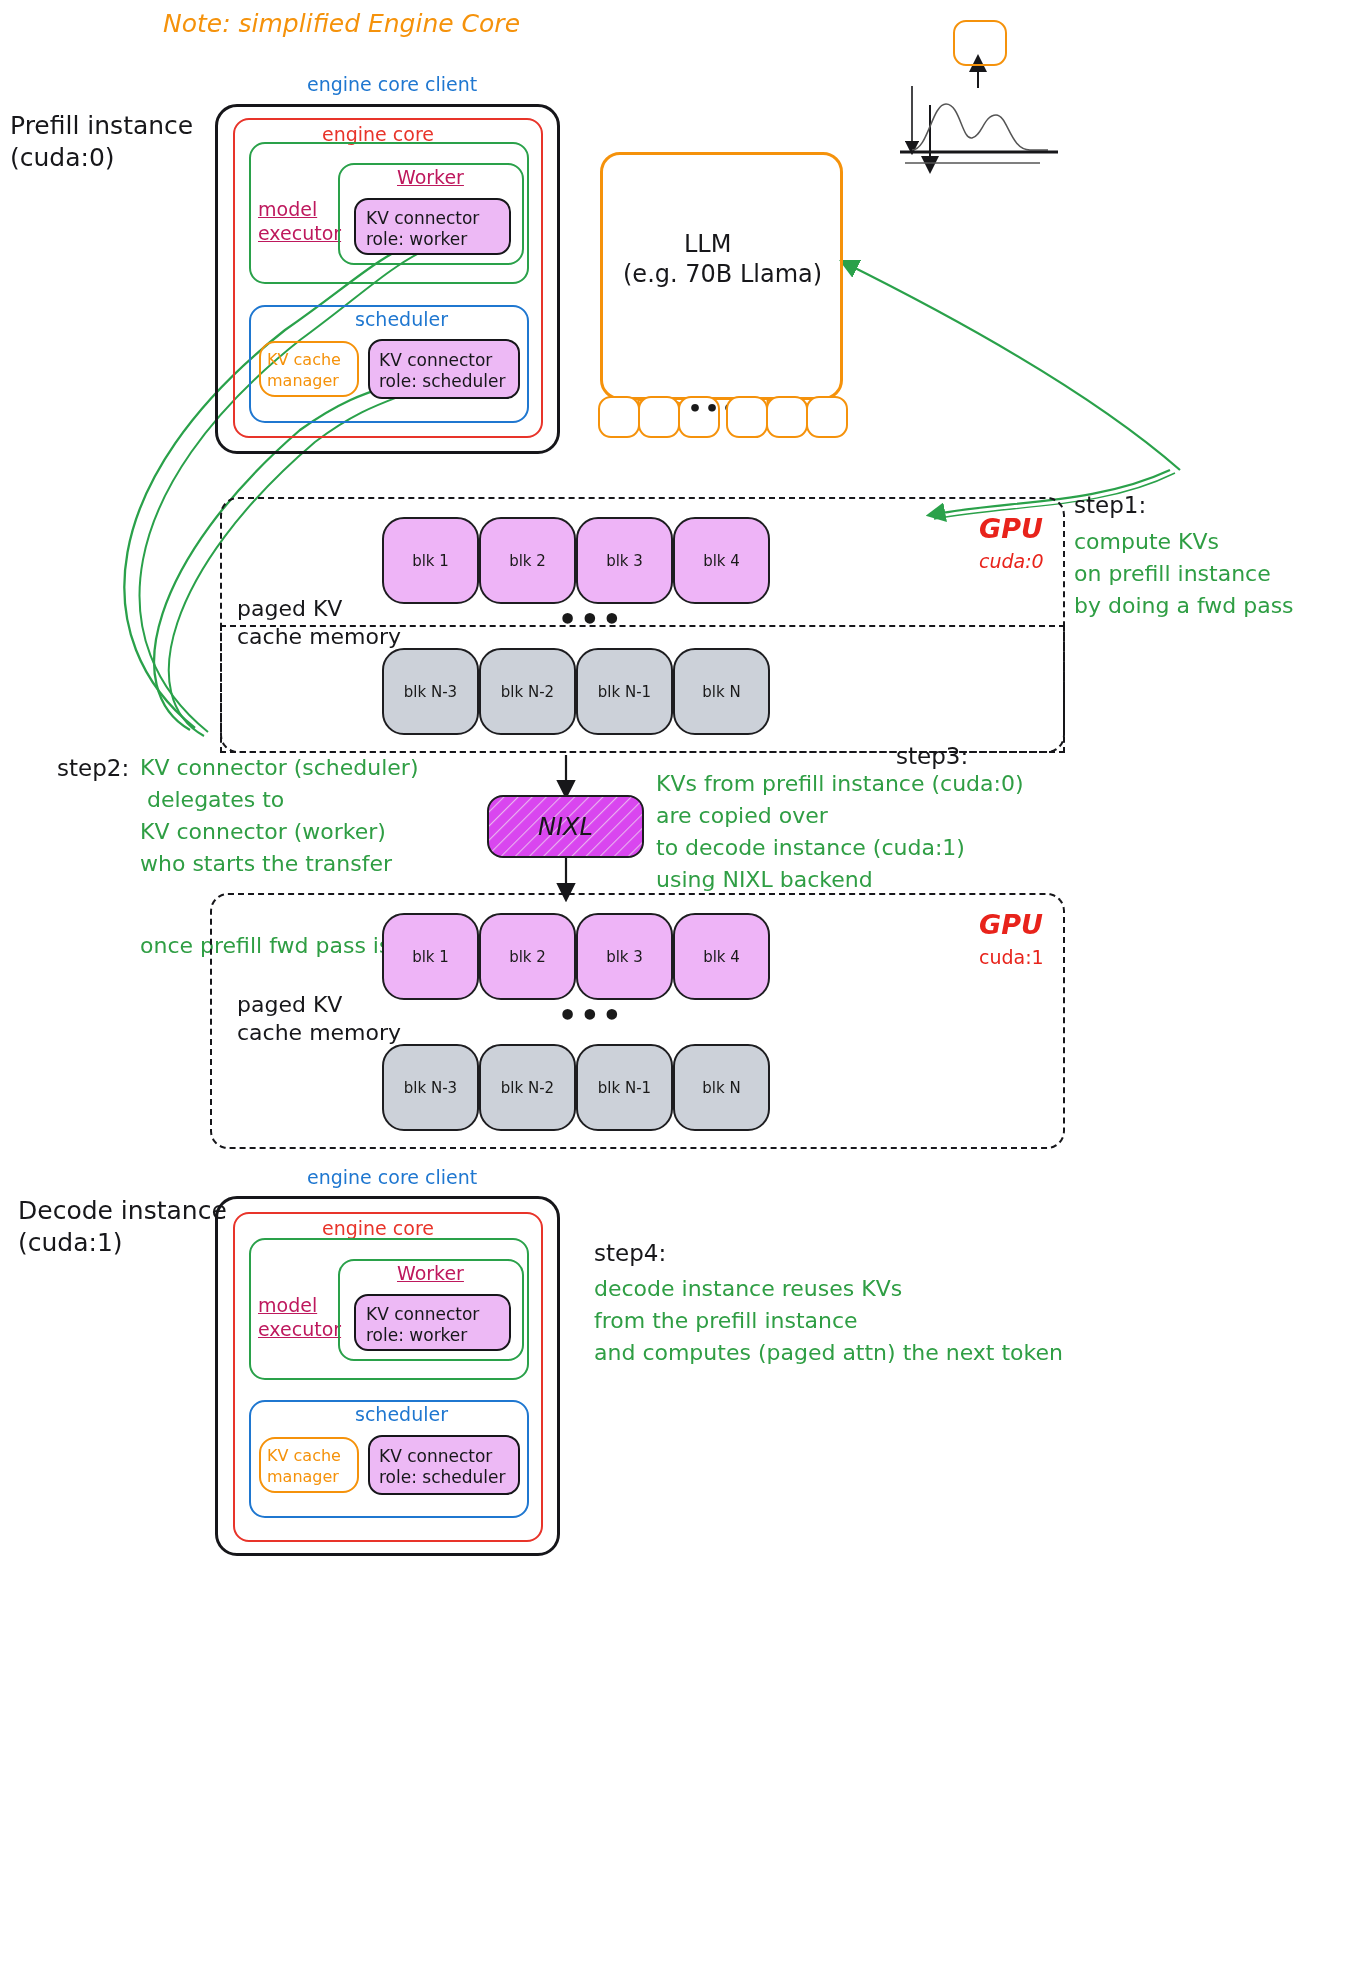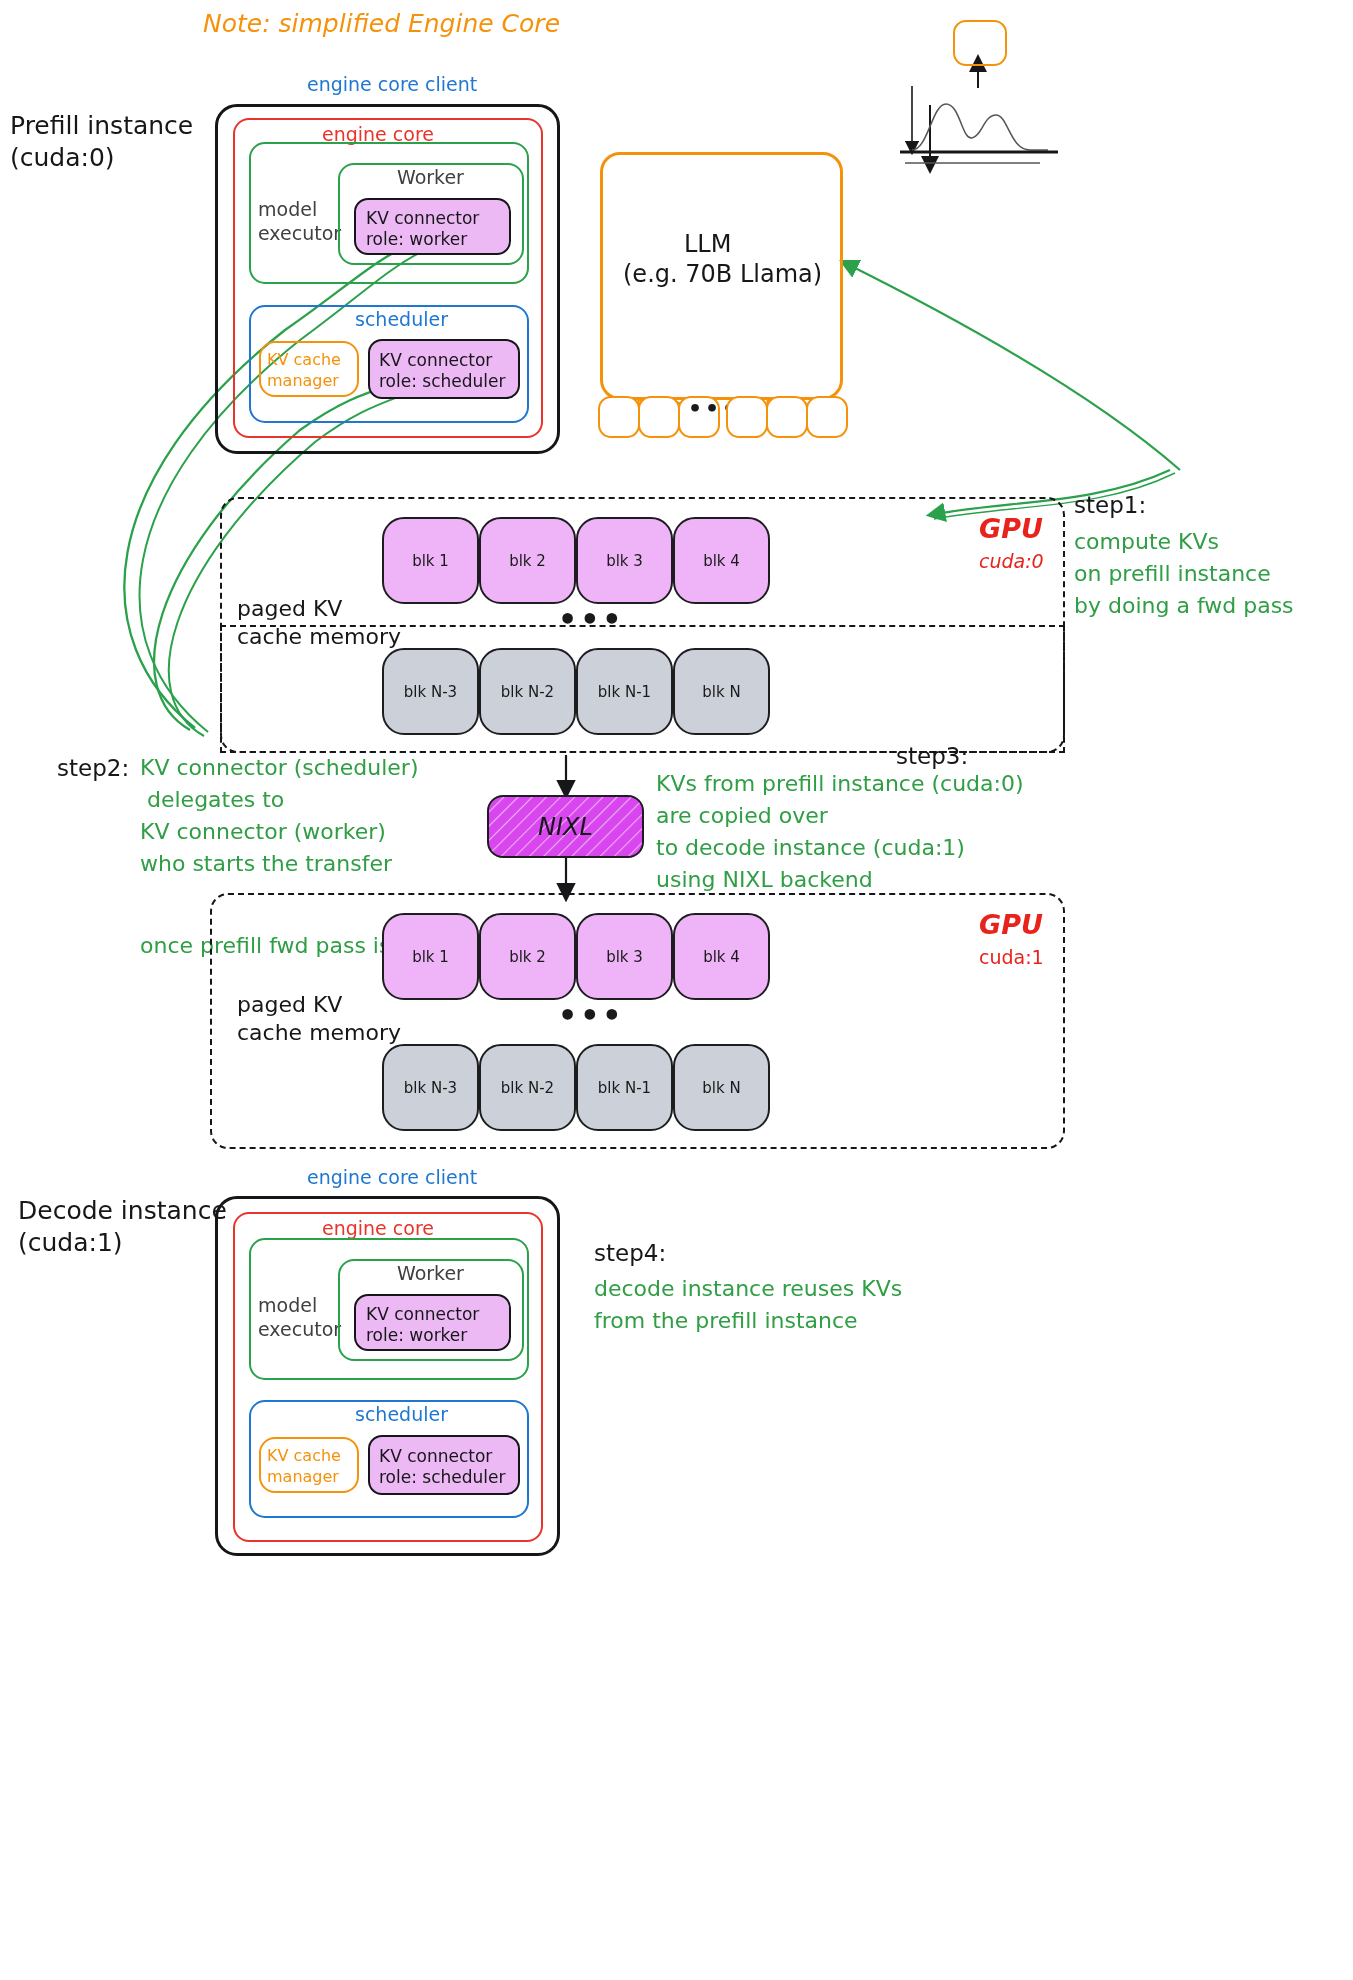--- a/index.html
+++ b/index.html
@@ -14,21 +14,21 @@
     height: 1980px;
     overflow: hidden;
     background: #fff;
   }
 
   
   .t { position: absolute; white-space: pre; line-height: 1.28; font-family: "DejaVu Sans", sans-serif; }
   .orange-note { color: #F5920B; font-size: 25px; font-style: italic; }
   .blue-lbl { color: #1f77d0; font-size: 19px; }
   .red-lbl  { color: #e8342a; font-size: 19px; }
-  .green-lbl{ color: #404040; font-size: 19px; }
+  .green-lbl{ color: #be185d; font-size: 19px; text-decoration: underline; }
   .black-lbl{ color: #17171a; font-size: 25px; }
   .green-body { color: #2f9e44; font-size: 22px; }
   .black-step { color: #17171a; font-size: 23px; }
   .red-gpu { color: #e8231b; font-size: 27px; font-style: italic; font-weight: bold; }
   .red-cuda { color: #e8231b; font-size: 19px; }
   .paged-lbl { color: #17171a; font-size: 22px; }
 
   
   .box {
     position: absolute;
@@ -138,21 +138,21 @@
     <path d="M978,88 L978,58" stroke="#17171a" stroke-width="2" fill="none" marker-end="url(#ah-black)"></path>
 
     <path d="M617,430 L611,402" stroke="#f5920b" stroke-width="1.6" fill="none" marker-end="url(#ah-orange)"></path>
     <path d="M662,430 L640,402" stroke="#f5920b" stroke-width="1.6" fill="none" marker-end="url(#ah-orange)"></path>
     <path d="M700,430 L672,402" stroke="#f5920b" stroke-width="1.6" fill="none" marker-end="url(#ah-orange)"></path>
     <path d="M750,428 L745,402" stroke="#f5920b" stroke-width="1.6" fill="none" marker-end="url(#ah-orange)"></path>
     <path d="M783,428 L769,402" stroke="#f5920b" stroke-width="1.6" fill="none" marker-end="url(#ah-orange)"></path>
     <path d="M818,428 L800,402" stroke="#f5920b" stroke-width="1.6" fill="none" marker-end="url(#ah-orange)"></path>
   </svg>
 
-  <div class="t orange-note" style="left:163px; top:8px;margin-left:40px;">Note: simplified Engine Core</div>
+  <div class="t orange-note" style="left:163px; top:8px;">Note: simplified Engine Core</div>
 
   <div class="t black-lbl" style="left:10px; top:110px;">Prefill instance</div>
   <div class="t black-lbl" style="left:10px; top:142px;">(cuda:0)</div>
 
   <div class="t blue-lbl" style="left:307px; top:72px;">engine core client</div>
 
   <div class="box box-black" style="left:215px; top:104px; width:345px; height:350px;"></div>
 
   <div class="box box-red" style="left:233px; top:118px; width:310px; height:320px;"></div>
   <div class="t red-lbl" style="left:322px; top:122px;">engine core</div>
@@ -287,14 +287,15 @@
   <div class="t" style="left:267px; top:1446px; font-size:16px; color:#f5920b;">KV cache</div>
   <div class="t" style="left:267px; top:1467px; font-size:16px; color:#f5920b;">manager</div>
 
   <div class="box box-purple" style="left:368px; top:1435px; width:152px; height:60px;"></div>
   <div class="t" style="left:379px; top:1446px; font-size:17px; color:#17171a;">KV connector</div>
   <div class="t" style="left:379px; top:1467px; font-size:17px; color:#17171a;">role: scheduler</div>
 
   <div class="t black-step" style="left:594px; top:1239px;">step4:</div>
   <div class="t green-body" style="left:594px; top:1275px;">decode instance reuses KVs</div>
   <div class="t green-body" style="left:594px; top:1307px;">from the prefill instance</div>
+  <div class="t green-body" style="left:594px; top:1339px;">and computes (paged attn) the next token</div>
 
 </div>
 
 </body></html>

